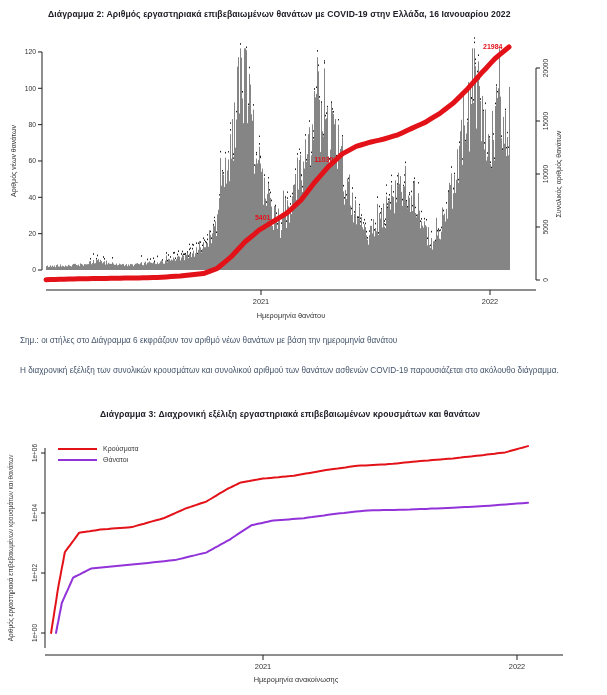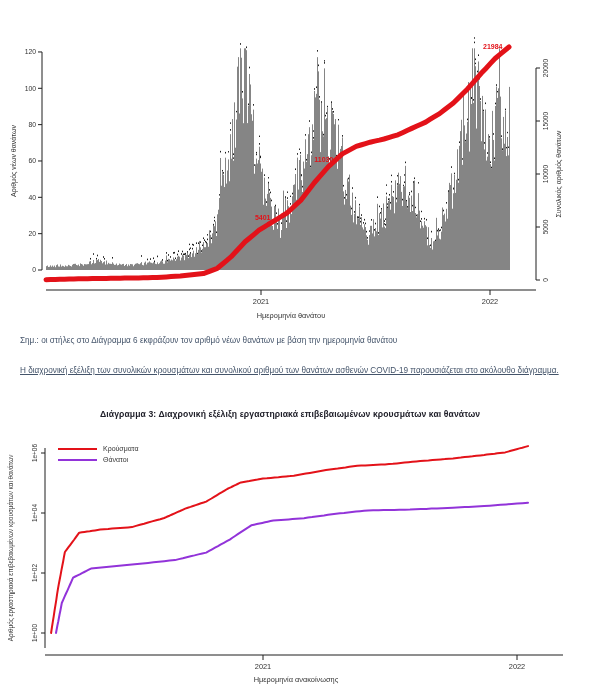--- a/index.html
+++ b/index.html
@@ -9,20 +9,21 @@
         letter-spacing:0.1px;white-space:nowrap;}
   .body-text{position:absolute;font-size:8.2px;color:#44546a;}
   .para{width:567px;text-align:justify;line-height:17px;}
   svg{position:absolute;left:0;}
   svg text{font-family:"Liberation Sans",sans-serif;}
 </style>
 </head>
 <body>
 
 <div class="page">
+  <div class="chart-title" style="left:48px;top:9px;">Διάγραμμα 2: Αριθμός εργαστηριακά επιβεβαιωμένων θανάτων με COVID-19 στην Ελλάδα, 16 Ιανουαρίου 2022</div>
 
   <svg id="chart1" style="top:28px;" width="607" height="302" viewBox="0 28 607 302">
       <g>
         <rect x="46" y="266.1455533793133" width="1" height="3.854446620686724" fill="#858585"></rect>
         <rect x="47" y="265.5499402100493" width="1" height="4.45005978995075" fill="#858585"></rect>
         <rect x="48" y="267.01186160185205" width="1" height="2.98813839814798" fill="#858585"></rect>
         <rect x="49" y="266.75874051748514" width="1" height="3.241259482514873" fill="#858585"></rect>
         <rect x="50" y="265.37772033284773" width="1" height="4.622279667152242" fill="#858585"></rect>
         <rect x="51" y="266.7444880118074" width="1" height="3.2555119881926147" fill="#858585"></rect>
         <rect x="52" y="265.5600119869601" width="1" height="4.439988013039911" fill="#858585"></rect>
@@ -778,21 +779,21 @@
       <path d="M46.0 279.7L50.6 279.6L55.3 279.4L59.9 279.3L64.5 279.2L69.2 279.1L73.8 279.0L78.4 278.8L83.0 278.7L87.7 278.7L92.3 278.6L96.9 278.5L101.6 278.5L106.2 278.4L110.8 278.3L115.5 278.3L120.1 278.2L124.7 278.1L129.3 278.0L134.0 278.0L138.6 277.9L143.2 277.8L147.9 277.7L152.5 277.6L157.1 277.6L161.8 277.2L166.4 276.9L171.0 276.6L175.6 276.2L180.3 275.9L184.9 275.5L189.5 275.1L194.2 274.6L198.8 274.1L203.4 273.6L208.1 271.9L212.7 270.1L217.3 268.3L221.9 264.5L226.6 260.6L231.2 256.7L235.8 251.7L240.5 246.8L245.1 241.8L249.7 238.0L254.4 234.1L259.0 230.2L263.6 227.4L268.2 224.5L272.9 221.7L277.5 218.9L282.1 216.0L286.8 213.2L291.4 209.0L296.0 204.7L300.7 200.5L305.3 194.5L309.9 188.5L314.5 182.5L319.2 177.2L323.8 171.9L328.4 166.6L333.1 162.3L337.7 158.1L342.3 153.9L347.0 151.4L351.6 148.9L356.2 146.4L360.8 145.0L365.5 143.6L370.1 142.2L374.7 141.1L379.4 140.1L384.0 139.0L388.6 137.6L393.3 136.2L397.9 134.8L402.5 132.7L407.1 130.5L411.8 128.4L416.4 126.3L421.0 124.2L425.7 122.1L430.3 119.2L434.9 116.4L439.6 113.6L444.2 110.0L448.8 106.5L453.4 103.0L458.1 98.4L462.7 93.8L467.3 89.2L472.0 83.9L476.6 78.6L481.2 73.3L485.9 68.4L490.5 63.4L495.1 58.5L499.7 54.6L504.4 50.8L509.0 47.0" fill="none" stroke="#e31219" stroke-width="5" stroke-linecap="round" stroke-linejoin="round"></path>
       <g>
         <text x="262.684" y="219.91866666666667" fill="#e31219" font-size="7px" text-anchor="middle" font-weight="700">5401</text>
         <text x="323.8" y="161.88" fill="#e31219" font-size="7px" text-anchor="middle" font-weight="700">11030</text>
         <text x="492.79499999999996" y="48.93333333333331" fill="#e31219" font-size="7px" text-anchor="middle" font-weight="700">21984</text>
       </g>
     </svg>
 
   <div class="body-text" style="left:20px;top:336px;white-space:nowrap;">Σημ.: οι στήλες στο Διάγραμμα 6 εκφράζουν τον αριθμό νέων θανάτων με βάση την ημερομηνία θανάτου</div>
 
-  <div class="body-text para" style="left:20px;top:362px;text-decoration:underline;">Η διαχρονική εξέλιξη των συνολικών κρουσμάτων και συνολικού αριθμού των θανάτων ασθενών COVID-19 παρουσιάζεται στο ακόλουθο διάγραμμα.</div>
+  <div class="body-text para" style="left:20px;top:362px;">Η διαχρονική εξέλιξη των συνολικών κρουσμάτων και συνολικού αριθμού των θανάτων ασθενών COVID-19 παρουσιάζεται στο ακόλουθο διάγραμμα.</div>
 
   <div class="chart-title" style="left:100px;top:409px;">Διάγραμμα 3: Διαχρονική εξέλιξη εργαστηριακά επιβεβαιωμένων κρουσμάτων και θανάτων</div>
 
   <svg id="chart2" style="top:425px;" width="607" height="268" viewBox="0 425 607 268">
       <g>
         <line x1="45" y1="448" x2="45" y2="648" stroke="#1e1e1e" stroke-width="1"></line>
         <line x1="41" y1="633" x2="45" y2="633" stroke="#1e1e1e" stroke-width="1"></line>
         <text x="37" y="633" fill="#333" font-size="6.4px" text-anchor="middle" transform="rotate(-90 37 633)">1e+00</text>
         <line x1="41" y1="573" x2="45" y2="573" stroke="#1e1e1e" stroke-width="1"></line>
         <text x="37" y="573" fill="#333" font-size="6.4px" text-anchor="middle" transform="rotate(-90 37 573)">1e+02</text>

